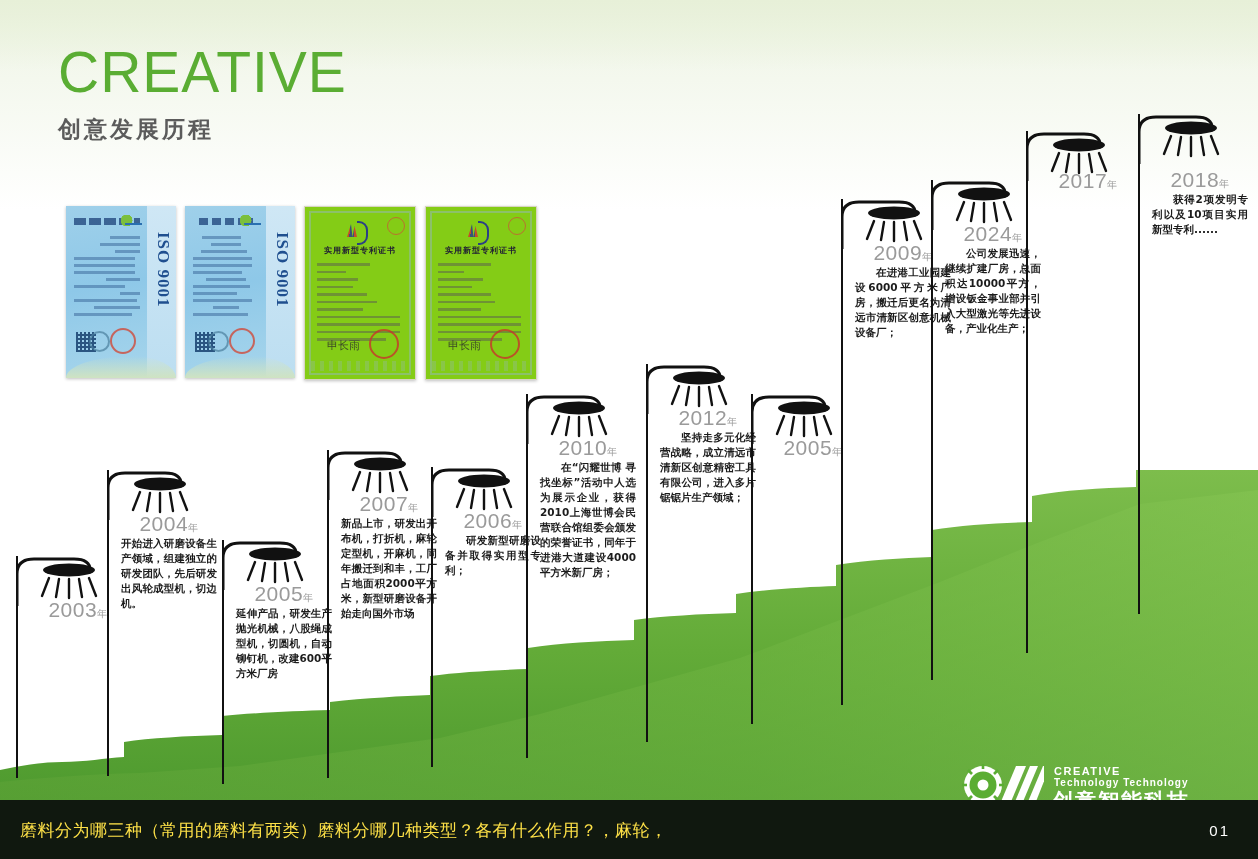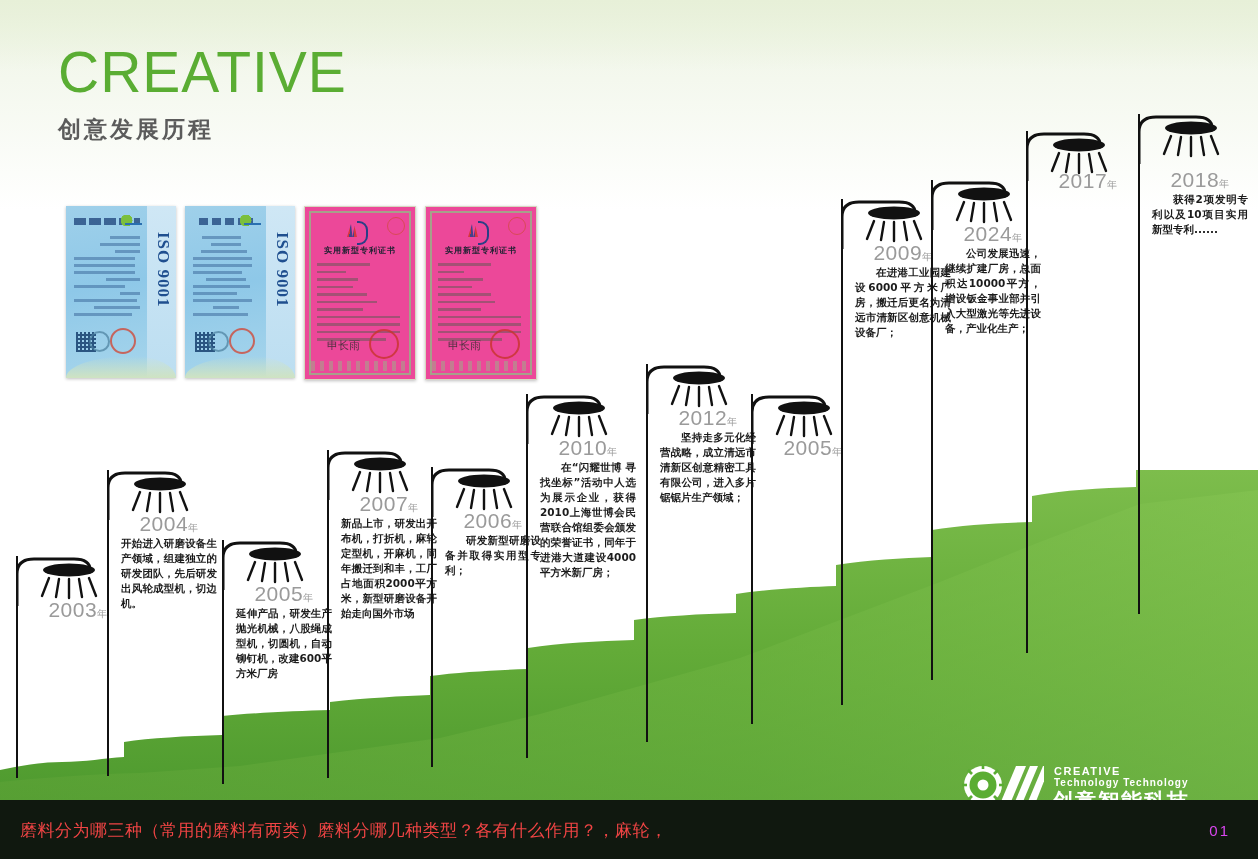--- a/index.html
+++ b/index.html
@@ -75,21 +75,21 @@
     position:absolute;right:66px;bottom:26px;width:17px;height:17px;border-radius:50%;
     border:2px solid #4a7f9c;opacity:.7;
   }
   .cert.iso .foot{
     position:absolute;left:0;bottom:0;width:100%;height:22px;
     background:linear-gradient(180deg,rgba(255,255,255,.0),#cfe3c2);
     border-radius:60% 40% 0 0 / 100% 100% 0 0;
   }
 
   
-  .cert.pat{background:#ec4899;border:1px solid #d8d6c0;}
+  .cert.pat{background:#84cc16;border:1px solid #d8d6c0;}
   .cert.pat .pborder{
     position:absolute;left:4px;top:4px;right:4px;bottom:4px;
     border:2px solid #8fbe86;opacity:.75;
   }
   .cert.pat .pemb{
     position:absolute;left:50%;top:14px;transform:translateX(-50%);
     width:26px;height:20px;
   }
   .cert.pat .pemb:before{
     content:"";position:absolute;left:10px;top:0;width:9px;height:20px;
@@ -167,27 +167,27 @@
     letter-spacing:2px;
   }
 
   
   .capbar{
     position:absolute;left:0;bottom:0;width:1258px;height:59px;
     background:#10180f;
   }
   .capbar .cap{
     position:absolute;left:20px;top:50%;transform:translateY(-50%);
-    color:#ef4444;font-size:17px;letter-spacing:.5px;white-space:nowrap;
+    color:#fde047;font-size:17px;letter-spacing:.5px;white-space:nowrap;
     font-family:"DejaVu Sans","Liberation Sans",sans-serif;
     text-align:center;
   }
   .capbar .pageno{
     position:absolute;right:28px;top:50%;transform:translateY(-50%);
-    color:#d946ef;font-size:15px;letter-spacing:2px;
+    color:#ffffff;font-size:15px;letter-spacing:2px;
   }
 </style>
 </head>
 <body>
 
 <div id="stage">
 
   <div class="topwash"></div>
   <div class="topwash2"></div>
 

